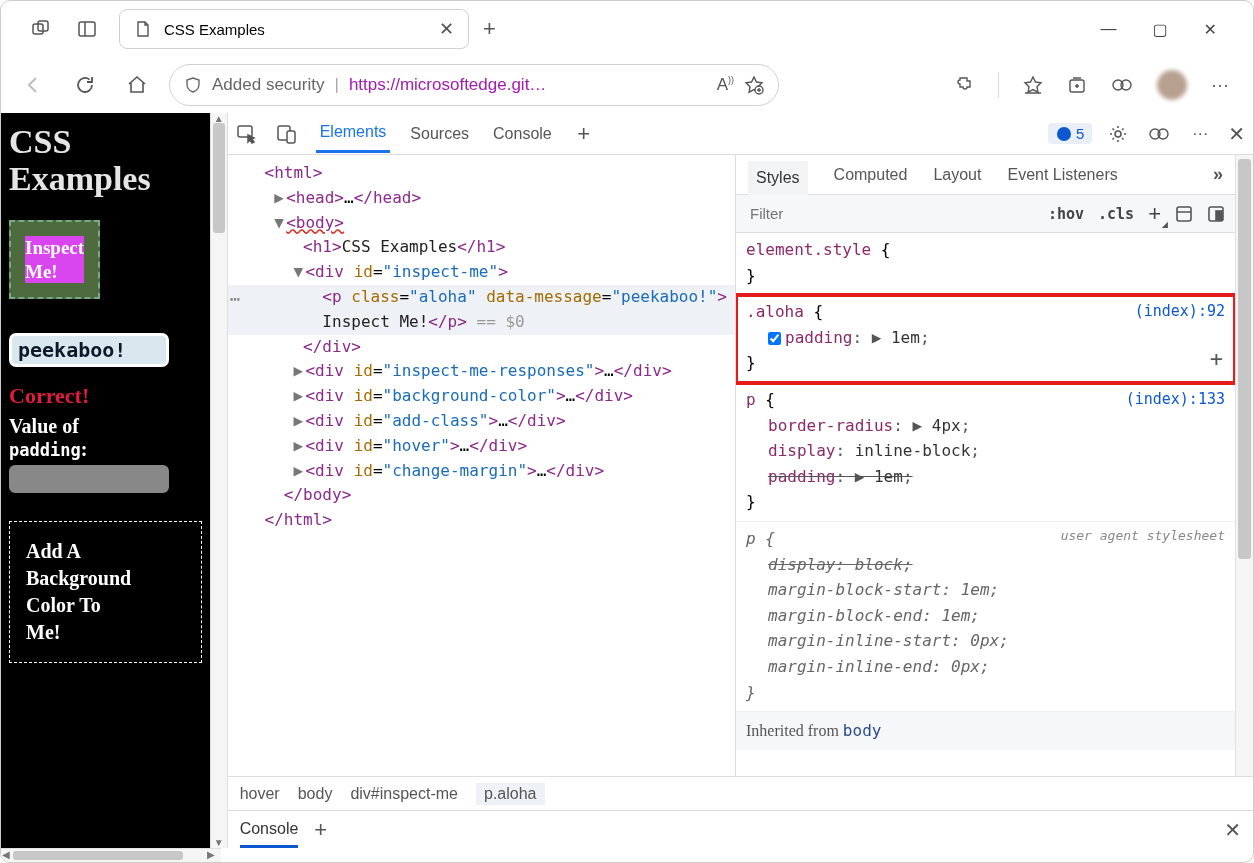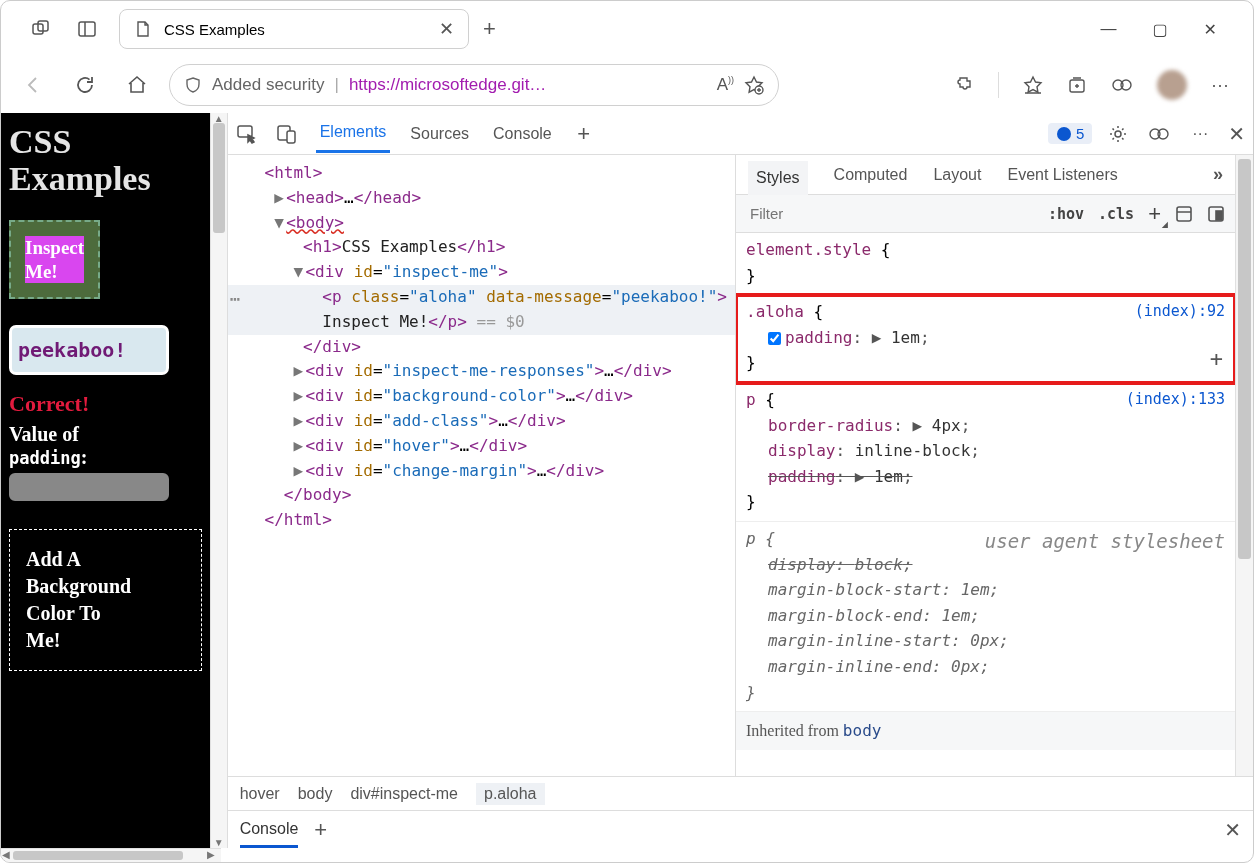--- a/index.html
+++ b/index.html
@@ -33,21 +33,21 @@
 
 .content-row { display: flex; height: calc(100% - 112px - 14px); position: relative; }
 
 
 .page-wrap { width: 220px; background: #000; color: #fff; padding: 10px 8px; font-family: "Times New Roman", serif; overflow: hidden; position: relative; }
 .page-wrap h1 { font-size: 34px; font-weight: bold; margin-bottom: 22px; line-height: 1.1; color: #e5e5e5; }
 .inspect-box { border: 2px dashed #7a8; background: #4d6b3c; padding: 14px; margin-bottom: 22px; display: inline-block; }
 .inspect-box span { background: #d946ef; color: #fff; font-weight: bold; font-size: 19px; display: block; line-height: 1.25; }
 .label { font-weight: bold; font-size: 20px; margin-top: 6px; }
 .label .mpart { font-family: monospace; font-size: 17px; }
-.input-box { border: 3px solid #fff; border-radius: 7px; padding: 10px 6px; background: #d9e8ef; color: #701a75; font-family: monospace; font-size: 20px; font-weight: bold; margin-top: 4px; display: inline-block; width: 160px; }
+.input-box { border: 3px solid #fff; border-radius: 7px; padding: 2px 6px; background: #d9e8ef; color: #0f172a; font-family: monospace; font-size: 20px; font-weight: bold; margin-top: 12px; display: inline-block; width: 160px; }
 .correct { color: #e31b3e; font-weight: bold; font-size: 22px; margin-top: 16px; }
 .gray-input { width: 160px; height: 28px; background: #888; border-radius: 6px; border: 3px solid #888; margin-top: 4px; }
 .bg-box { border: 1px dashed #fff; padding: 16px; margin-top: 28px; font-weight: bold; font-size: 20px; line-height: 1.35; }
 
 .vscroll { width: 18px; background: #f5f5f5; border-left: 1px solid #e0e0e0; position: relative; }
 .vscroll .thumb { position: absolute; left: 2px; right: 2px; top: 10px; height: 110px; background: #c7c7c7; border-radius: 3px; }
 .vscroll .arr { position: absolute; left: 0; right: 0; text-align: center; color: #777; font-size: 10px; }
 .vscroll .arr.up { top: 0; } .vscroll .arr.dn { bottom: 0; }
 
 
@@ -85,21 +85,21 @@
 .rules { flex: 1; font-family: Consolas, monospace; overflow: hidden; line-height: 1.6; font-size: 16px; }
 .rule { padding: 4px 10px 6px; border-bottom: 1px solid #eee; position: relative; }
 .rule .link { float: right; color: #0b57d0; font-size: 15px; }
 .rule .sel { color: #8b2a6b; }
 .rule .prop { padding-left: 22px; color: #555; }
 .rule .prop .pn { color: #8b2a6b; }
 .rule .prop .pv { color: #333; }
 .rule .prop .swatch { display: inline-block; width: 12px; height: 12px; border: 1px solid #888; vertical-align: middle; background: #fff; margin: 0 2px; }
 .rule .chk { display: inline-block; vertical-align: middle; margin-right: 4px; }
 .rule.highlight { outline: 4px solid #e61b1b; outline-offset: -2px; }
-.rule .uas { float: right; color: #888; font-style: italic; font-size: 19px; }
+.rule .uas { float: right; color: #888; font-style: italic; font-size: 13px; }
 .rule .strike { text-decoration: line-through; }
 .rule .it { font-style: italic; color: #666; }
 .rule .addplus { position: absolute; right: 12px; bottom: 6px; font-size: 22px; color: #555; }
 .inherit-hdr { padding: 6px 10px; background: #f6f7f8; color: #555; font-family: "Segoe UI"; }
 .inherit-hdr .bl { color: #2a4b8b; font-family: Consolas, monospace; }
 
 .dt-vscroll { width: 18px; background: #f5f5f5; border-left: 1px solid #e0e0e0; position: relative; }
 .dt-vscroll .thumb { position: absolute; left: 2px; right: 2px; top: 4px; height: 400px; background: #c7c7c7; border-radius: 3px; }
 
 .drawer { height: 38px; border-top: 1px solid #ddd; display: flex; align-items: center; padding: 0 12px; gap: 16px; font-size: 16px; color: #555; }

